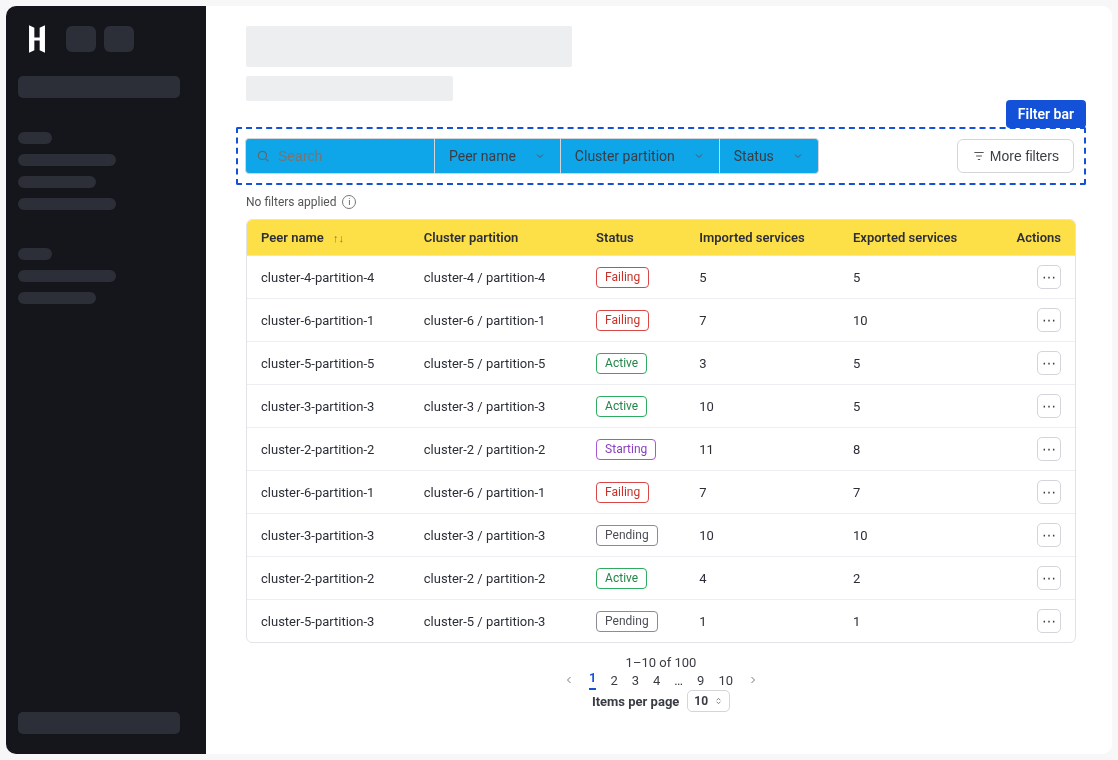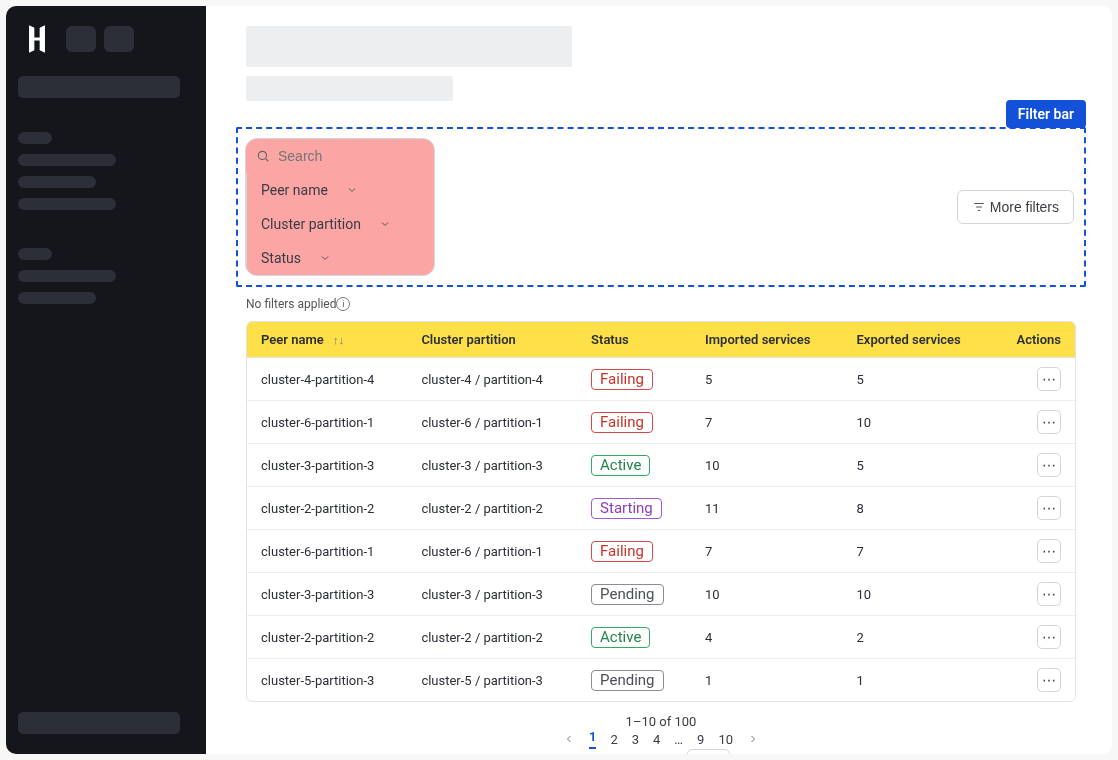--- a/index.html
+++ b/index.html
@@ -61,24 +61,23 @@
       border-radius: 2px;
       padding: 9px 10px 9px 7px;
       display: flex;
       align-items: center;
       margin-left: -10px;
       margin-right: -10px;
     }
     .filter-segmented {
       display: flex;
       border: 1px solid #d3d5da;
-      border-radius: 12px;
+      border-radius: 4px;
       overflow: hidden;
-      background: #fca5a5;
-      flex-direction: column;
+      background: #0ea5e9;
     }
     .filter-seg {
       display: flex;
       align-items: center;
       padding: 0 14px;
       height: 34px;
       font-size: 14px;
       color: #3a3c44;
       cursor: pointer;
       gap: 8px;
@@ -93,21 +92,21 @@
       border-radius: 6px;
       background: #fff;
       height: 34px;
       display: flex; align-items: center;
       padding: 0 14px;
       font-size: 14px;
       gap: 4px;
       cursor: pointer;
       color: #3a3c44;
     }
-    .no-filters { font-size: 12px; color: #555; margin: 10px 0 10px 0; display:flex; align-items:center; gap:0; }
+    .no-filters { font-size: 12px; color: #555; margin: 10px 0 10px 0; display:flex; align-items:center; gap:6px; }
     .info-icon { width:14px; height:14px; border:1px solid #777; border-radius:50%; display:inline-flex; align-items:center; justify-content:center; font-size:9px; color:#555; }
     
     .table-wrap {
       border: 1px solid #e1e3e8;
       border-radius: 6px;
       overflow: hidden;
     }
     table { width: 100%; border-collapse: collapse; }
     thead th {
       background: #fde047;
@@ -125,21 +124,21 @@
       border-bottom: 1px solid #eceef1;
       color: #2c2f38;
     }
     tbody tr:last-child td { border-bottom: none; }
     .sort-icon { margin-left: 6px; font-size: 11px; color:#777; }
     .badge {
       display: inline-block;
       border: 1px solid;
       border-radius: 4px;
       padding: 2px 8px;
-      font-size: 15px;
+      font-size: 12px;
       line-height: 15px;
     }
     .badge-failing { border-color:#d94848; color:#c7332a; }
     .badge-active  { border-color:#2eab60; color:#228648; }
     .badge-starting{ border-color:#a657d6; color:#8a3dbe; }
     .badge-pending { border-color:#8a8d96; color:#4c4f57; }
     .row-actions { text-align: right; }
     .dots-btn {
       width: 24px; height: 24px;
       border: 1px solid #d3d5da;
@@ -291,20 +290,28 @@
             </tr>
             <tr>
               <td>cluster-6-partition-1</td>
               <td>cluster-6 / partition-1</td>
               <td><span class="badge badge-failing">Failing</span></td>
               <td>7</td>
               <td>10</td>
               <td class="row-actions"><button class="dots-btn">⋯</button></td>
             </tr>
             <tr>
+              <td>cluster-5-partition-5</td>
+              <td>cluster-5 / partition-5</td>
+              <td><span class="badge badge-active">Active</span></td>
+              <td>3</td>
+              <td>5</td>
+              <td class="row-actions"><button class="dots-btn">⋯</button></td>
+            </tr>
+            <tr>
               <td>cluster-3-partition-3</td>
               <td>cluster-3 / partition-3</td>
               <td><span class="badge badge-active">Active</span></td>
               <td>10</td>
               <td>5</td>
               <td class="row-actions"><button class="dots-btn">⋯</button></td>
             </tr>
             <tr>
               <td>cluster-2-partition-2</td>
               <td>cluster-2 / partition-2</td>

